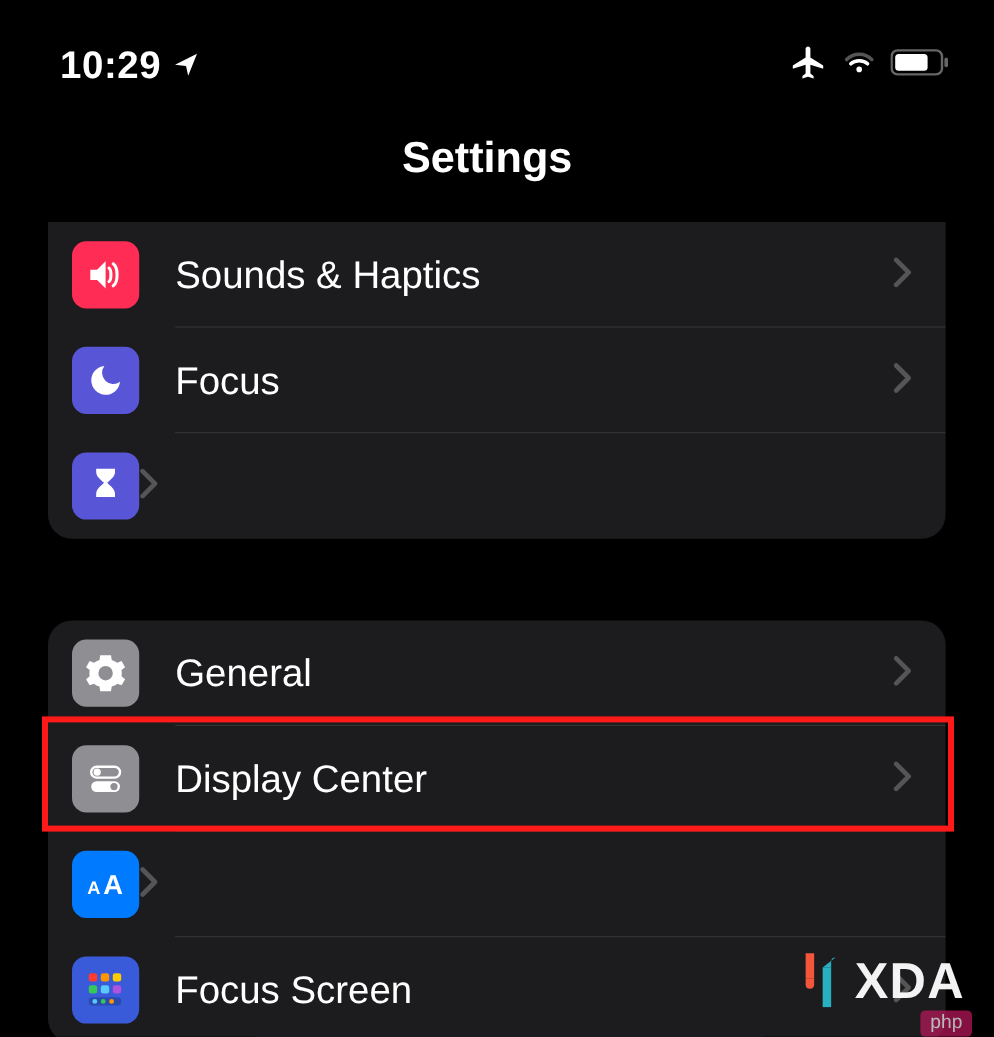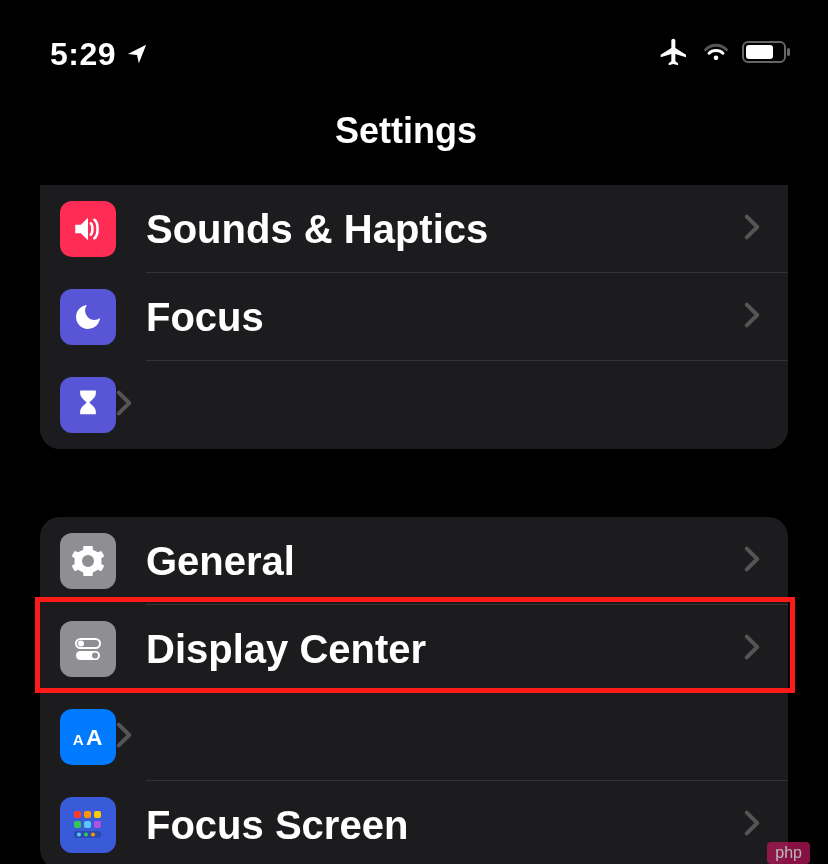--- a/index.html
+++ b/index.html
@@ -8,37 +8,37 @@
   .statusbar { position: absolute; top: 0; left: 0; right: 0; height: 90px; display: flex; align-items: flex-start; justify-content: space-between; padding: 36px 36px 0 50px; }
   .sb-left { display: flex; align-items: center; gap: 10px; font-size: 32px; font-weight: 600; letter-spacing: 0.5px; }
   .sb-right { display: flex; align-items: center; gap: 12px; }
   .header { position: absolute; top: 110px; left: 0; right: 16px; text-align: center; font-size: 36px; font-weight: 600; }
   .backdrop { position: absolute; top: 0; left: 0; right: 0; height: 185px; background: linear-gradient(180deg, rgba(60,40,40,0.35), rgba(30,25,25,0.4)); z-index: -1; }
   .content { position: absolute; top: 185px; left: 0; right: 0; bottom: 0; padding: 0 40px; }
   .group { background: #1c1c1e; border-radius: 20px; overflow: hidden; }
   .group + .group { margin-top: 68px; }
   .row { display: flex; align-items: center; height: 88px; padding: 0 28px 0 20px; position: relative; }
   .row .iconbox { width: 56px; height: 56px; border-radius: 12px; display: flex; align-items: center; justify-content: center; flex-shrink: 0; }
-  .row .label { margin-left: 30px; font-size: 40px; font-weight: 700; color: #fff; flex: 1; }
+  .row .label { margin-left: 30px; font-size: 32px; font-weight: 400; color: #fff; flex: 1; }
   .row .chev { color: #555; }
   .divider { position: absolute; bottom: 0; left: 106px; right: 0; height: 1px; background: #333; }
   .highlight { position: absolute; border: 5px solid #ff1a1a; pointer-events: none; }
   .watermark { position: absolute; right: 24px; bottom: 20px; display: flex; align-items: center; gap: 12px; opacity: 0.95; }
   .watermark-text { font-size: 42px; font-weight: 700; letter-spacing: 1px; color: #fff; }
   .php-mark { position:absolute; right: 18px; bottom: 0; font-size: 16px; background:#be185d; color:#fff; padding:2px 8px; border-radius:4px; opacity:0.7;}
 </style>
 </head>
 <body>
 
 <div class="screen">
   <div class="backdrop"></div>
 
   <div class="statusbar">
     <div class="sb-left">
-      <span>5:29</span>
+      <span>10:29</span>
       <span>
         <svg width="22" height="22" viewBox="0 0 24 24" fill="#fff">
             <path d="M2 12 L22 2 L14 22 L12 13 Z"></path>
           </svg>
       </span>
     </div>
     <div class="sb-right">
       <span>
         <svg width="32" height="32" viewBox="0 0 24 24" fill="#fff">
             <path d="M21 16v-2l-8-5V3.5c0-.83-.67-1.5-1.5-1.5S10 2.67 10 3.5V9l-8 5v2l8-2.5V19l-2 1.5V22l3.5-1 3.5 1v-1.5L13 19v-5.5l8 2.5z"></path>
@@ -161,14 +161,23 @@
         <span class="label">Focus Screen</span>
         <span class="chev"><svg width="16" height="26" viewBox="0 0 12 20" fill="none">
               <path d="M2 2l8 8-8 8" stroke="#555" stroke-width="3" stroke-linecap="round" stroke-linejoin="round"></path>
             </svg></span>
       </div>
     </div>
   </div>
 
   <div class="highlight" style="top:597px; left:35px; width:760px; height:96px;"></div>
 
+  <div class="watermark">
+    <svg width="36" height="52" viewBox="0 0 30 44">
+        <path d="M6 2h6v18H6z" fill="#ff5a3c"></path>
+        <path d="M6 20h6v4c0 2-1 3-3 3s-3-1-3-3v-4z" fill="#ff5a3c"></path>
+        <path d="M18 12h6v28h-6z" fill="#29b8c9"></path>
+        <path d="M18 12h6v-4c0-2 1-3 3-3" stroke="#29b8c9" stroke-width="0" fill="#29b8c9"></path>
+      </svg>
+    <span class="watermark-text">XDA</span>
+  </div>
   <div class="php-mark">php</div>
 </div>
 
 </body></html>

